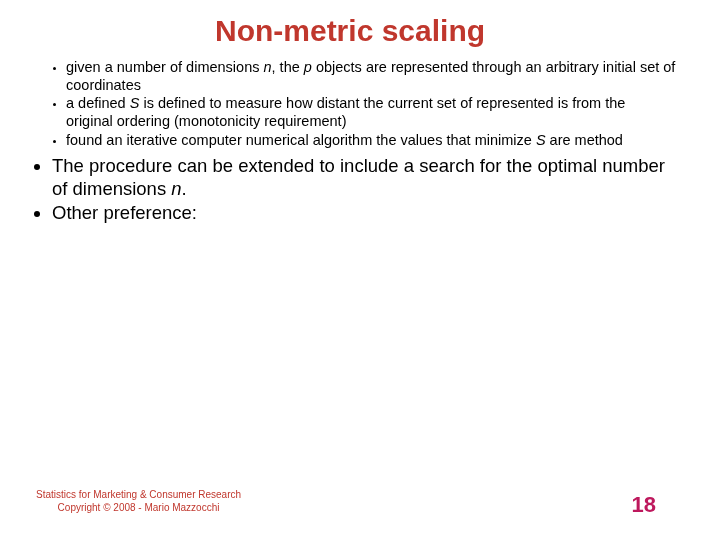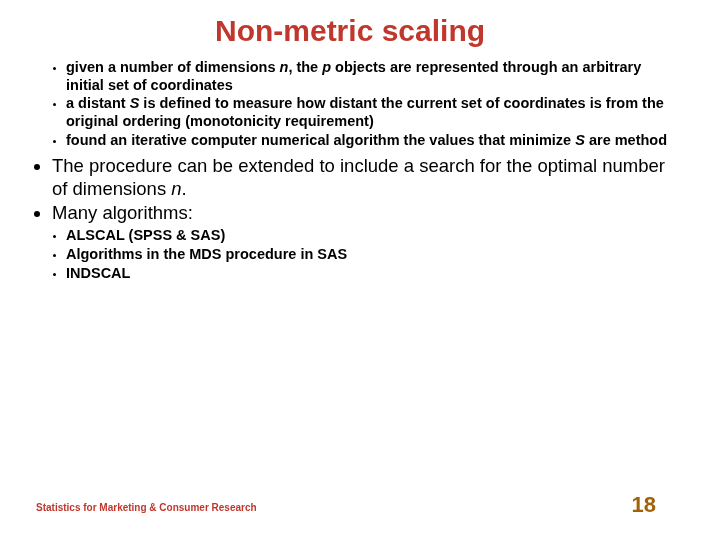--- a/index.html
+++ b/index.html
@@ -35,83 +35,77 @@
   }
   ul.level1 > li {
     font-size: 18.5px;
     line-height: 1.22;
     margin-bottom: 1px;
   }
   ul.level2 {
     list-style: disc;
     margin: 3px 0 6px 0;
     padding-left: 42px;
-    font-weight: bold;
   }
   ul.level2 > li {
     font-size: 14.5px;
     line-height: 1.22;
     margin-bottom: 1px;
   }
   ul.level2 > li::marker {
     font-size: 10px;
   }
   .it { font-style: italic; }
   .footer {
     position: absolute;
     left: 36px;
     bottom: 26px;
     font-size: 10px;
     line-height: 1.25;
     text-align: center;
     color: #c0372d;
-    font-weight: bold;
   }
   .pagenum {
     position: absolute;
     right: 44px;
     bottom: 22px;
     font-size: 22px;
     font-weight: bold;
-    color: #a16207;
+    color: #be185d;
   }
   .accent { color: #c0372d; }
 </style>
 </head>
 <body>
 
 <div class="slide">
 
   <div class="title accent">Non-metric scaling</div>
 
 
   <ul class="level2">
     <li>
       <span>given a number of dimensions </span><span class="it">n</span><span>, the </span><span class="it">p</span><span> objects are represented through an arbitrary initial set of coordinates</span>
     </li>
     <li>
-      <span>a distant </span><span class="it">S</span><span> is defined to measure how distant the current set of coordinates is from the original ordering (monotonicity requirement)</span>
+      <span>a defined </span><span class="it">S</span><span> is defined to measure how distant the current set of represented is from the original ordering (monotonicity requirement)</span>
     </li>
     <li>
       <span>found an iterative computer numerical algorithm the values that minimize </span><span class="it">S</span><span> are method</span>
     </li>
   </ul>
 
   <ul class="level1">
     <li>
       <span>The procedure can be extended to include a search for the optimal number of dimensions </span><span class="it">n</span><span>.</span>
     </li>
-    <li>Many algorithms:</li>
+    <li>Other preference:</li>
   </ul>
 
-  <ul class="level2">
-    <li>ALSCAL (SPSS &amp; SAS)</li>
-    <li>Algorithms in the MDS procedure in SAS</li>
-    <li>INDSCAL</li>
-  </ul>
 
   <div class="footer">
     <div>Statistics for Marketing &amp; Consumer Research</div>
+    <div>Copyright © 2008 - Mario Mazzocchi</div>
   </div>
 
   <div class="pagenum">18</div>
 
 </div>
 
 </body></html>

